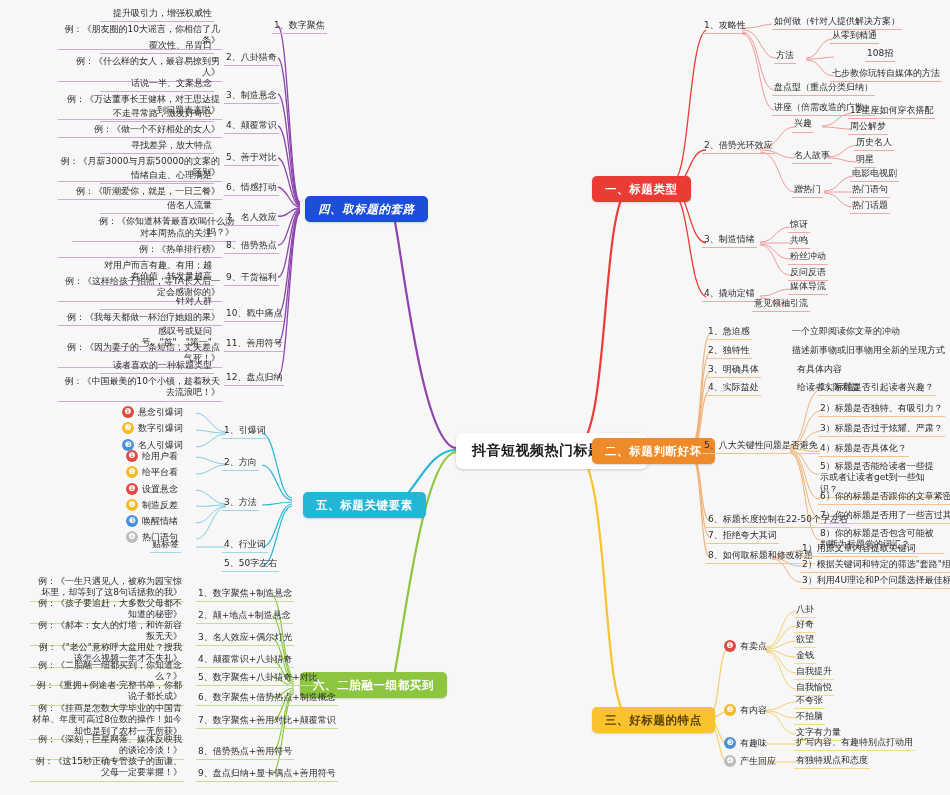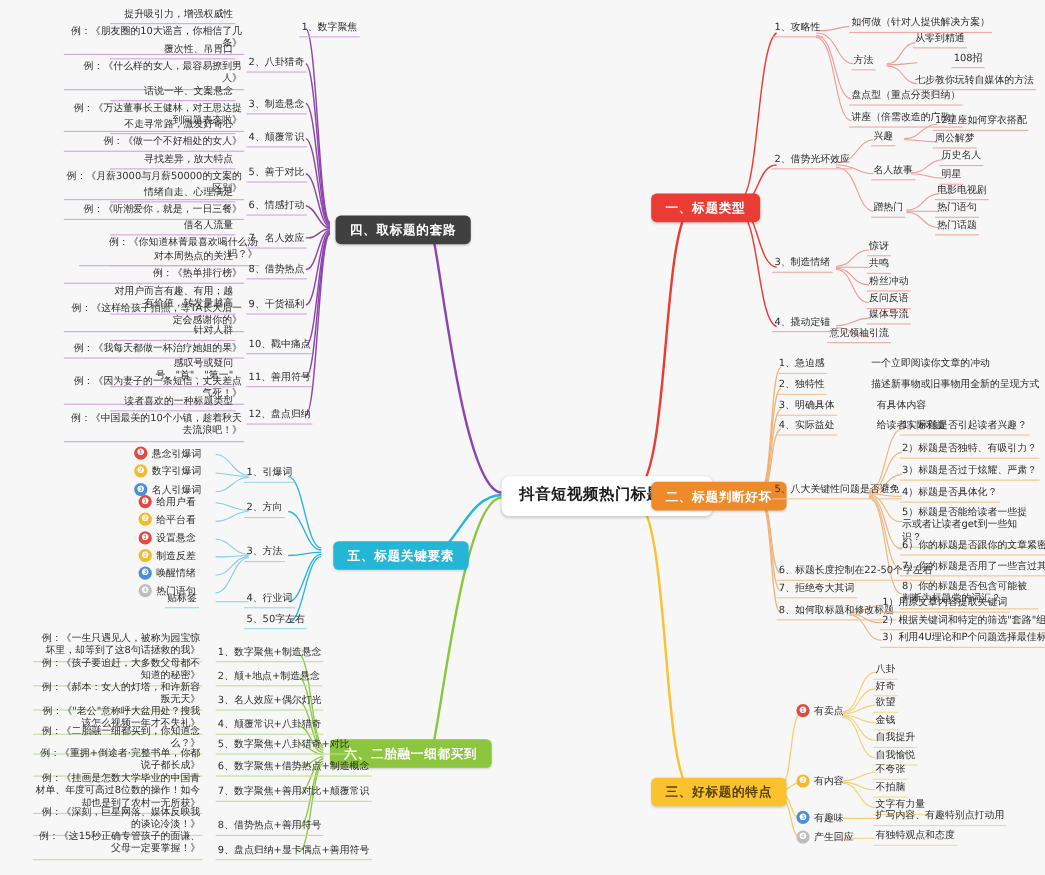--- a/index.html
+++ b/index.html
@@ -23,21 +23,21 @@
 
   
   .pill{
     border-radius:5px;padding:6px 13px;color:#ffffff;
     font-size:11.5px;font-weight:bold;letter-spacing:.6px;
     box-shadow:0 1px 2px rgba(0,0,0,.15);
   }
   .pill.red{background:#ea3b35;}
   .pill.orange{background:#ef8a2b;}
   .pill.yellow{background:#f9c22e;color:#5a4200;}
-  .pill.purple{background:#404040;}
+  .pill.purple{background:#1d4ed8;font-style:italic;}
   .pill.cyan{background:#24b6d6;}
   .pill.green{background:#8cc63e;}
 
   
   .leaf{
     font-size:9px;color:#2b2b2b;padding:0 2px 2px 2px;
     border-bottom:1px solid #cfcfcf;
   }
   .leaf.wrap{white-space:normal;}
   .leaf.r{border-bottom-color:#f0a9a6;}

